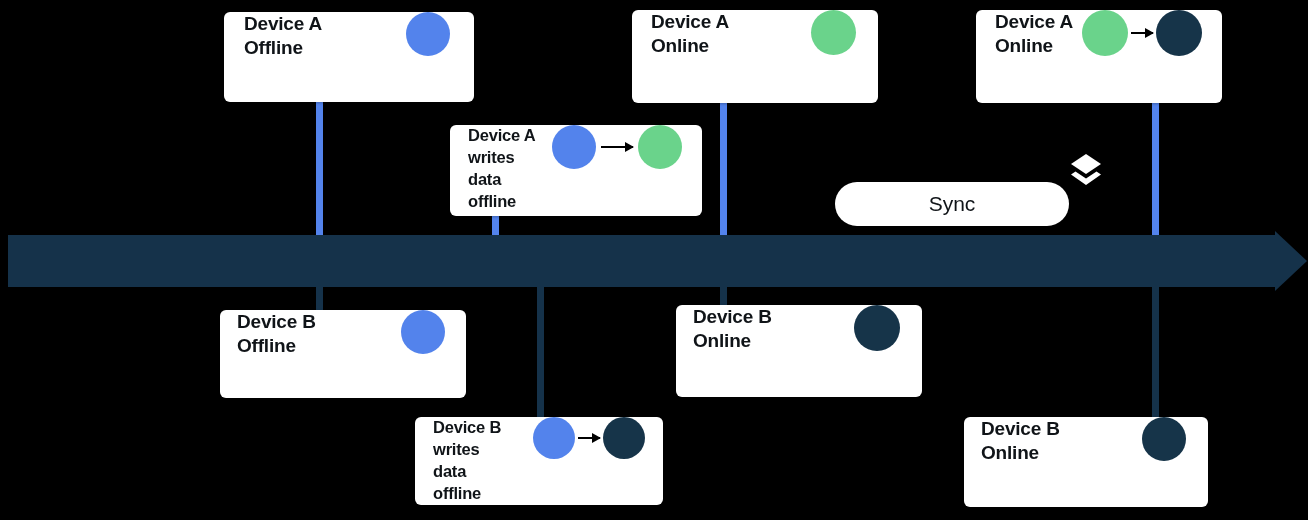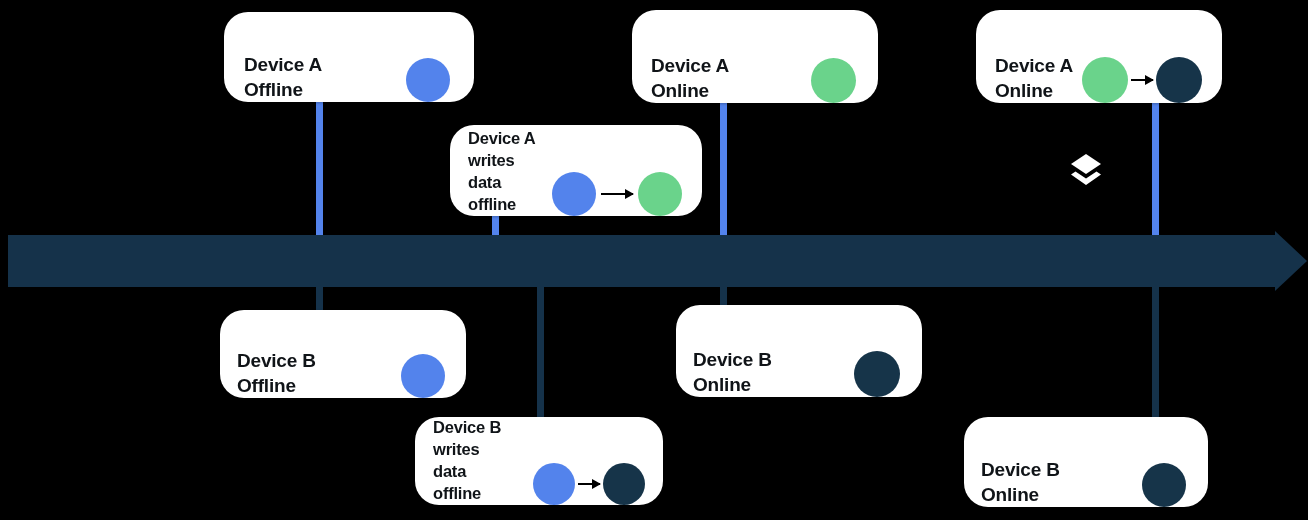--- a/index.html
+++ b/index.html
@@ -37,24 +37,24 @@
     position: absolute;
     width: 7px;
   }
   .connector.blue  { background: #5383ec; }
   .connector.navy  { background: #15324a; }
 
   
   .card {
     position: absolute;
     background: #ffffff;
-    border-radius: 24px;
+    border-radius: 6px;
     box-sizing: border-box;
     display: flex;
-    align-items: flex-end;
+    align-items: flex-start;
     box-shadow: 0 1px 3px rgba(0,0,0,0.28);
   }
   .card-label {
     color: #101418;
     font-size: 19px;
     font-weight: bold;
     line-height: 1.28;
     white-space: pre-line;
     letter-spacing: -0.2px;
   }
@@ -166,20 +166,23 @@
   <div class="card" style="left:976px; top:10px; width:246px; height:93px;">
     <div class="card-label" style="margin-left:19px;">Device A
 Online</div>
     <div class="card-visual" style="right:20px;">
       <span class="dot green" style="width:46px; height:46px;"></span>
       <span class="mini-arrow" style="width:22px; margin:0 3px 0 3px;"></span>
       <span class="dot navy" style="width:46px; height:46px;"></span>
     </div>
   </div>
 
+  <div class="sync-pill" style="left:835px; top:182px; width:234px; height:44px;">
+    <span class="sync-label">Sync</span>
+  </div>
 
   <div class="layers-icon" style="left:1068px; top:152px; width:36px; height:36px;">
     <svg width="36" height="36" viewBox="0 0 36 36" aria-hidden="true">
       <polygon points="18,2 33,12 18,22 3,12" fill="#ffffff"></polygon>
       <polygon points="18,33 3,22.5 7.5,19.5 18,26.5 28.5,19.5 33,22.5" fill="#ffffff"></polygon>
     </svg>
   </div>
 
   <div class="card" style="left:220px; top:310px; width:246px; height:88px;">
     <div class="card-label" style="margin-left:17px;">Device B

